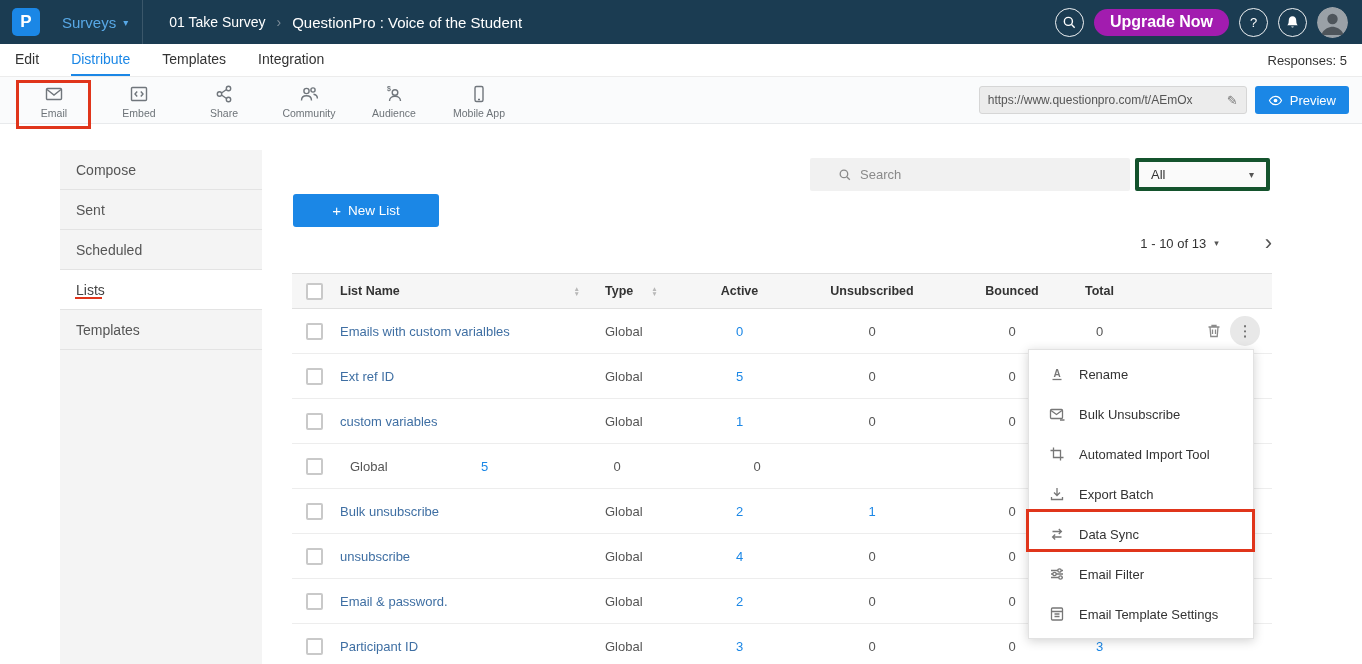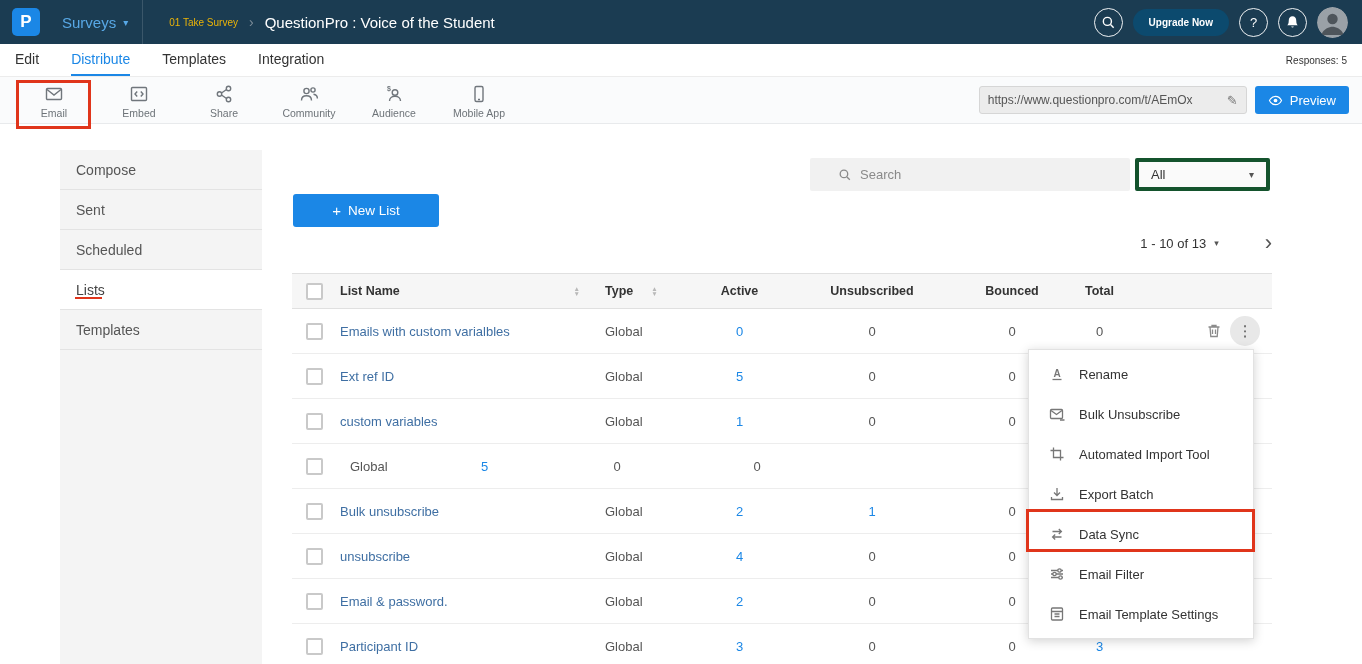--- a/index.html
+++ b/index.html
@@ -7,35 +7,35 @@
   body{font-family:"Liberation Sans",sans-serif;background:#fff;position:relative;font-size:13px;color:#333}
   a{text-decoration:none}
   i{font-style:normal}
 
   
   .navbar{position:absolute;top:0;left:0;right:0;height:44px;background:#1b3c52;display:flex;align-items:center;z-index:10}
   .logo{width:28px;height:28px;margin-left:12px;border-radius:5px;background:#1b87e6;color:#fff;font-weight:bold;font-size:17px;display:flex;align-items:center;justify-content:center;cursor:pointer}
   .product{margin-left:22px;color:#58a8e6;font-size:15px;display:flex;align-items:center;gap:7px;cursor:pointer}
   .product .caret{font-size:10px;color:#58a8e6}
   .nav-divider{width:1px;height:44px;background:rgba(255,255,255,.14);margin-left:14px}
-  .crumb-link{margin-left:26px;color:#eab308;font-size:10px}
+  .crumb-link{margin-left:26px;color:#ffffff;font-size:14px}
   .crumb-sep{margin:0 11px;color:#7d8d99;font-size:14px}
   .crumb-title{color:#fff;font-size:15px}
   .nav-right{margin-left:auto;display:flex;align-items:center;gap:10px;padding-right:14px}
   .circle-btn{width:29px;height:29px;border:1.5px solid rgba(255,255,255,.92);border-radius:50%;display:flex;align-items:center;justify-content:center;color:#fff;font-size:13px;cursor:pointer;flex:0 0 auto}
-  .upgrade{height:27px;padding:0 16px;border-radius:14px;background:#0c4a6e;color:#fff;font-size:10px;font-weight:bold;display:flex;align-items:center;cursor:pointer;white-space:nowrap}
+  .upgrade{height:27px;padding:0 16px;border-radius:14px;background:#a21caf;color:#fff;font-size:16px;font-weight:bold;display:flex;align-items:center;cursor:pointer;white-space:nowrap}
   .avatar{width:31px;height:31px;border-radius:50%;overflow:hidden;cursor:pointer;flex:0 0 auto}
   .nicon{width:15px;height:15px;fill:none;stroke:#fff;stroke-width:1.5}
   .bellicon{width:15px;height:15px}
 
   
   .tabrow{position:absolute;top:44px;left:0;right:0;height:33px;background:#fff;border-bottom:1px solid #ececec;display:flex;align-items:stretch;padding:0 15px;z-index:9}
   .tab{display:flex;align-items:center;font-size:14px;color:#333;margin-right:32px;border-bottom:2px solid transparent;cursor:pointer}
   .tab.active{color:#1b87e6;border-bottom-color:#1b87e6}
-  .responses{margin-left:auto;align-self:center;font-size:10px;color:#333}
+  .responses{margin-left:auto;align-self:center;font-size:13px;color:#333}
 
   
   .toolbar{position:absolute;top:77px;left:0;right:0;height:47px;background:#fafbfc;border-bottom:1px solid #e8eaec;display:flex;align-items:center;z-index:8}
   .channels{display:flex;padding-left:18px;gap:13px}
   .channel{width:72px;display:flex;flex-direction:column;align-items:center;gap:3px;cursor:pointer;padding-top:2px}
   .channel .lbl{font-size:10.5px;color:#6d7378}
   .ticon{width:20px;height:20px;fill:none;stroke:#70767c;stroke-width:1.4}
   .url-wrap{margin-left:auto;display:flex;align-items:center;gap:8px;padding-right:13px}
   .url-box{width:268px;height:28px;background:#ececec;border:1px solid #d6d6d6;border-radius:3px;display:flex;align-items:center;padding:0 8px;gap:6px}
   .url-box input{flex:1;min-width:0;border:none;background:transparent;font-size:12px;color:#555;font-family:inherit;outline:none}

